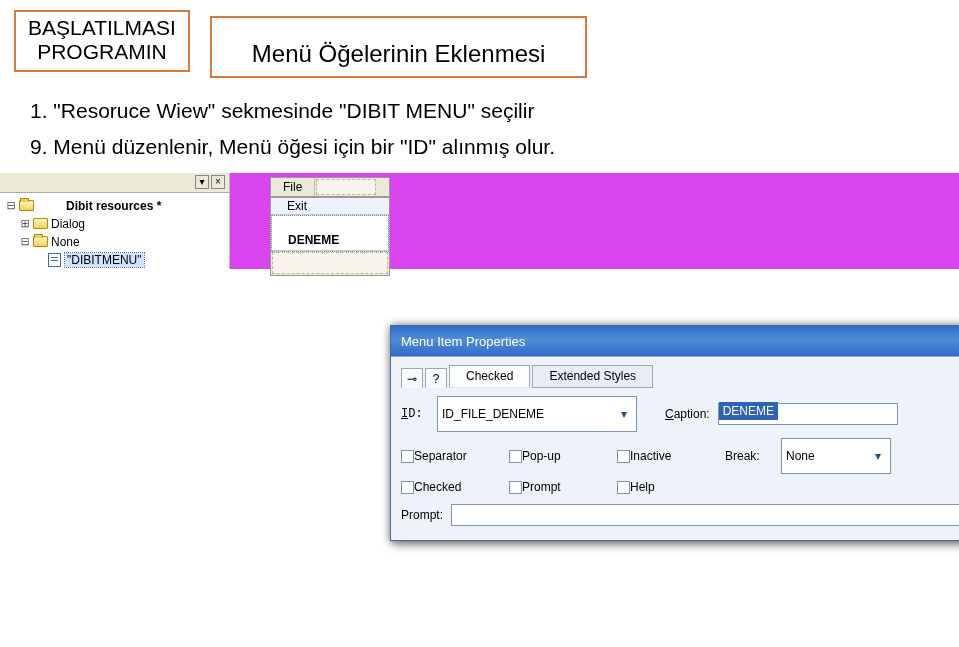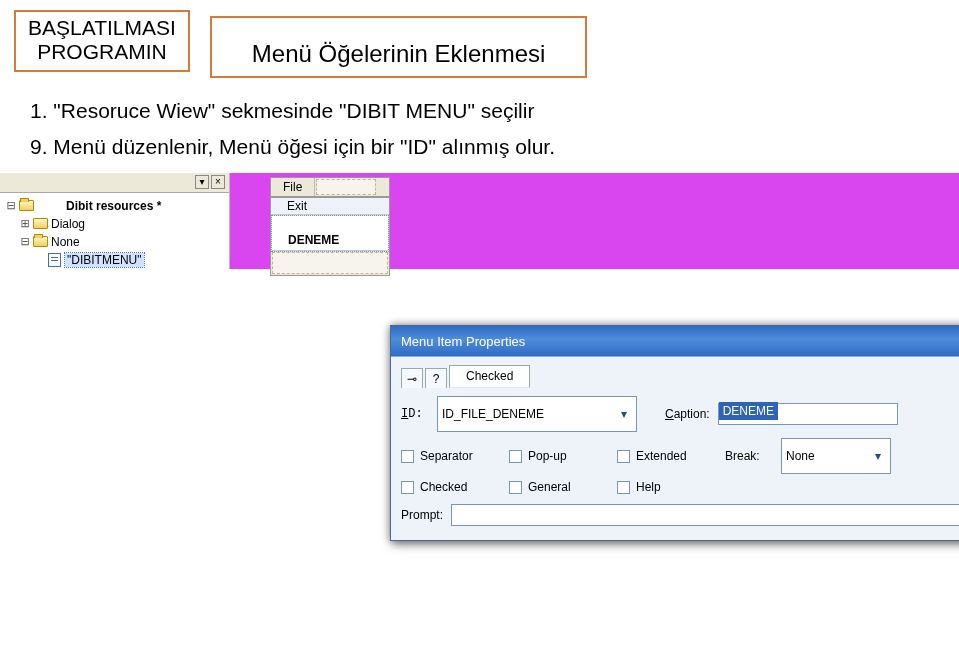--- a/index.html
+++ b/index.html
@@ -87,21 +87,21 @@
 
   .form-row{ display:flex; align-items:center; gap:8px; margin:6px 0;}
   .lbl{ font-size:12px; }
   .lbl u{ text-decoration:underline;}
   .combo, .txt {
     border:1px solid #7a95b6; background:#fff; font-size:12px; height:22px; padding:17px 4px;
   }
   .combo{ display:flex; align-items:center; justify-content:space-between;}
   .combo .arrow{ width:16px; text-align:center; color:#2a4d7b;}
   .txt-sel{ background:#2f63b7; color:#fff; padding:2px 4px; }
-  .chk{ display:flex; align-items:center; gap:6px; font-size:12px; width:100px;}
+  .chk{ display:flex; align-items:center; gap:0; font-size:12px; width:100px;}
   .box{ width:13px; height:13px; border:1px solid #7a95b6; background:#fff;}
   .prompt-row{ display:flex; align-items:center; gap:8px; margin-top:10px;}
   .long-input{ flex:1; height:22px; border:1px solid #7a95b6; background:#fff;}
 </style>
 </head>
 <body>
 
 <div class="top-row">
   <div class="badge-box">
     <div>BAŞLATILMASI</div>
@@ -169,20 +169,21 @@
   <div class="dlg">
     <div class="dlg-title">
       <span>Menu Item Properties</span>
 
     </div>
     <div class="dlg-body">
       <div class="tabs">
         <div class="tab-ic">⊸</div>
         <div class="tab-ic">?</div>
         <div class="tab">Checked</div>
+        <div class="tab inactive">Extended Styles</div>
       </div>
 
       <div class="form-row">
         <span class="lbl" style="width:28px;font-family:Liberation Mono, monospace;"><u>I</u>D:</span>
         <div class="combo" style="width:200px;">
           <span>ID_FILE_DENEME</span>
           <span class="arrow">▾</span>
         </div>
         <span class="lbl" style="margin-left:20px;"><u>C</u>aption:</span>
         <div class="txt" style="width:180px; padding:0;">
@@ -194,37 +195,37 @@
         <div class="chk">
             <span class="box"></span>
             <span>Separator</span>
           </div>
         <div class="chk">
             <span class="box"></span>
             <span>Pop-up</span>
           </div>
         <div class="chk">
             <span class="box"></span>
-            <span>Extended</span>
+            <span>Inactive</span>
           </div>
         <span class="lbl" style="width:48px;">Break:</span>
         <div class="combo" style="width:110px;">
           <span>None</span>
           <span class="arrow">▾</span>
         </div>
       </div>
 
       <div class="form-row">
         <div class="chk">
             <span class="box"></span>
             <span>Checked</span>
           </div>
         <div class="chk">
             <span class="box"></span>
-            <span>General</span>
+            <span>Prompt</span>
           </div>
         <div class="chk">
             <span class="box"></span>
             <span>Help</span>
           </div>
       </div>
 
       <div class="prompt-row">
         <span class="lbl">Prompt:</span>
         <div class="long-input"></div>

